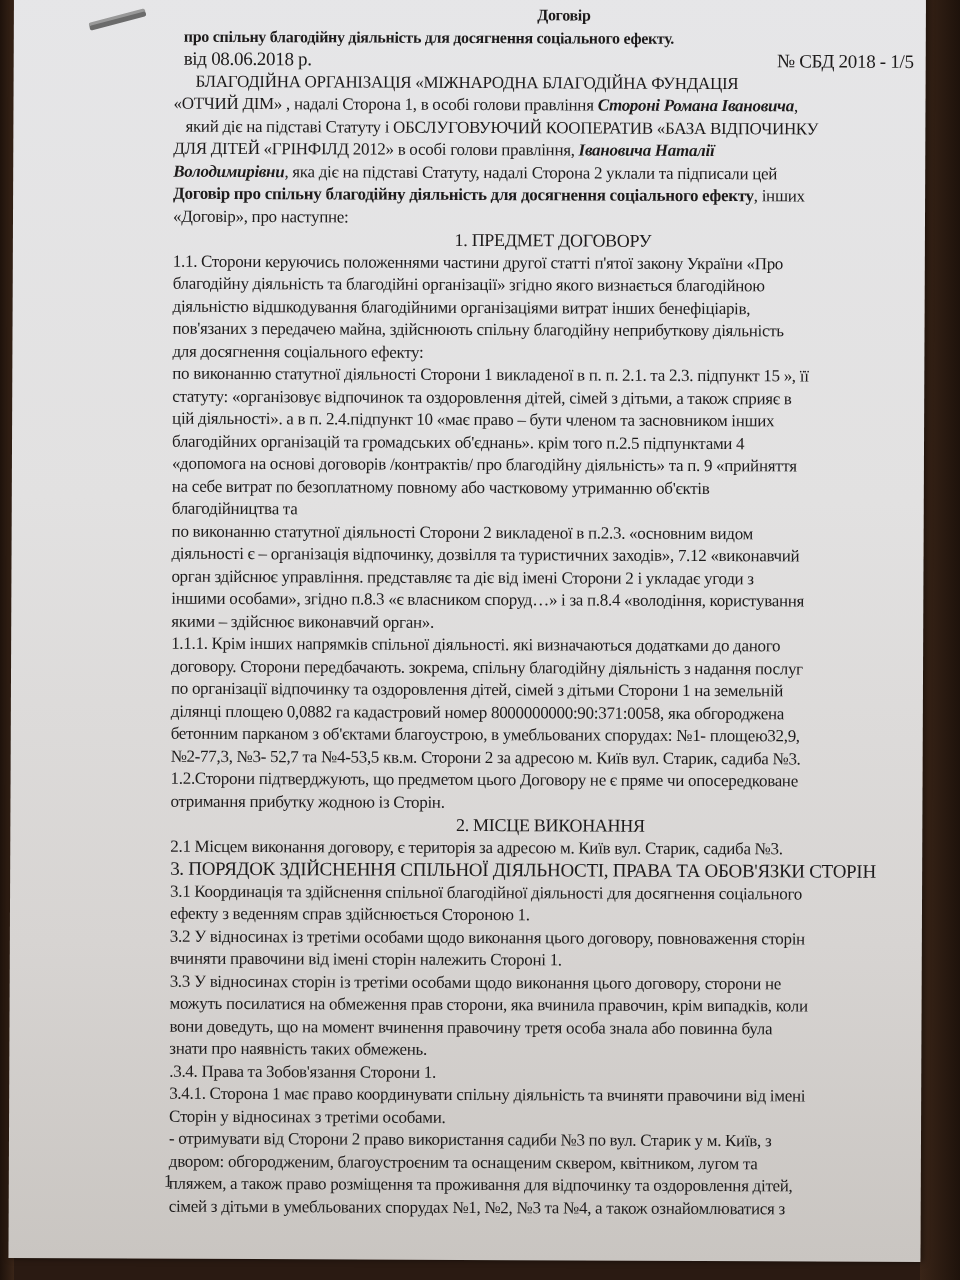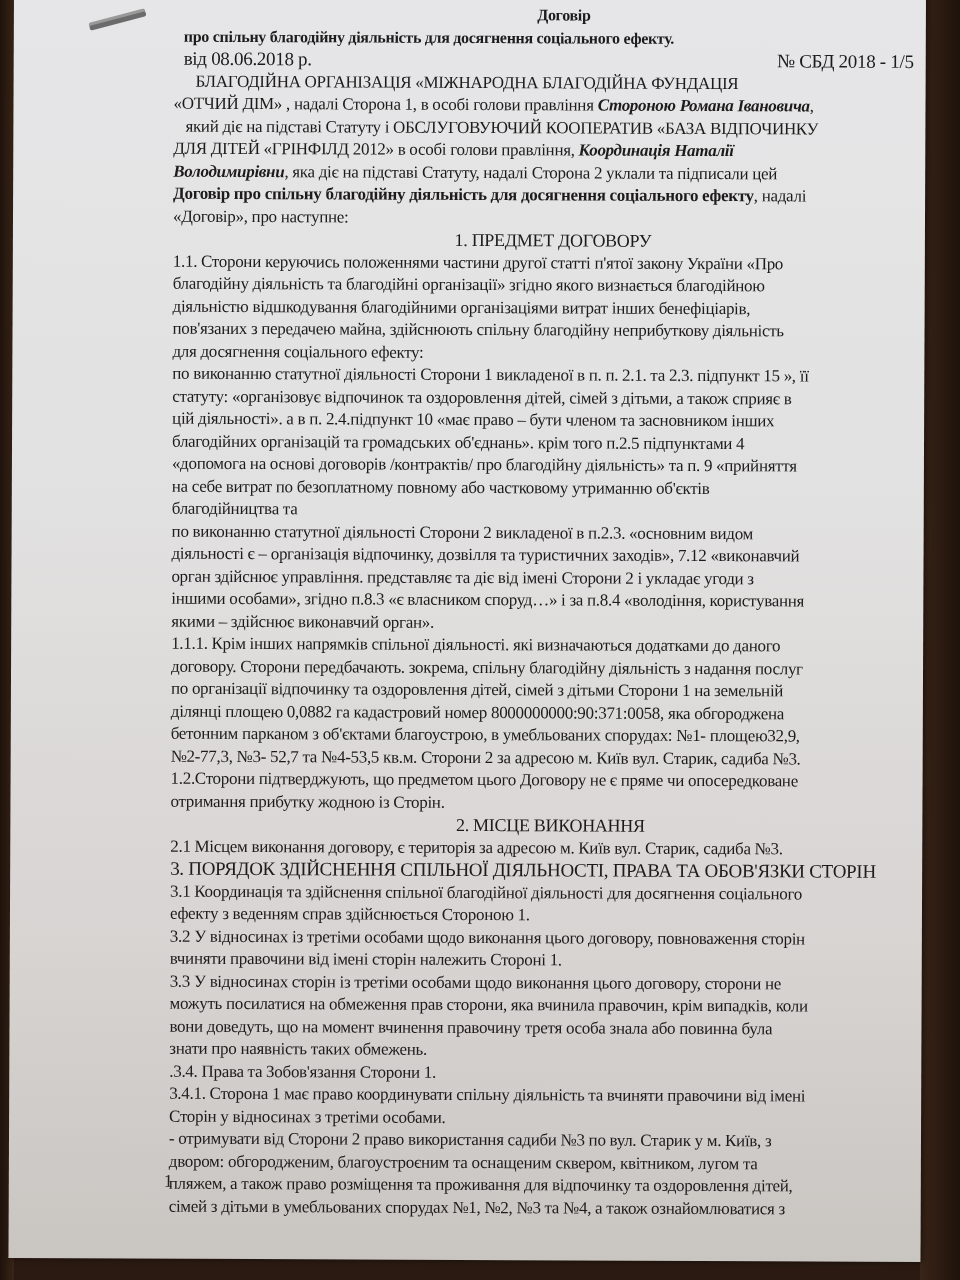--- a/index.html
+++ b/index.html
@@ -57,31 +57,31 @@
     <div class="title">Договір</div>
     <div class="subtitle">про спільну благодійну діяльність для досягнення соціального ефекту.</div>
     <div class="dateline">
       <span>від 08.06.2018 р.</span>
       <span>№ СБД 2018 - 1/5</span>
     </div>
 
     <div>
       <p class="p indent" style="padding-left:22px">БЛАГОДІЙНА ОРГАНІЗАЦІЯ «МІЖНАРОДНА БЛАГОДІЙНА ФУНДАЦІЯ</p>
       <p class="p">
-        <span>«ОТЧИЙ ДІМ» , надалі Сторона 1, в особі голови правління </span><span class="bi">Стороною Романа Івановича</span><span>,</span>
+        <span>«ОТЧИЙ ДІМ» , надалі Сторона 1, в особі голови правління </span><span class="bi">Стороні Романа Івановича</span><span>,</span>
       </p>
       <p class="p indent">який діє на підставі Статуту і  ОБСЛУГОВУЮЧИЙ КООПЕРАТИВ «БАЗА ВІДПОЧИНКУ</p>
       <p class="p">
-        <span>ДЛЯ ДІТЕЙ «ГРІНФІЛД 2012» в особі голови правління, </span><span class="bi">Координація Наталії</span>
+        <span>ДЛЯ ДІТЕЙ «ГРІНФІЛД 2012» в особі голови правління, </span><span class="bi">Івановича Наталії</span>
       </p>
       <p class="p">
         <span class="bi">Володимирівни</span><span>, яка діє на підставі Статуту, надалі Сторона 2 уклали та підписали цей</span>
       </p>
       <p class="p">
-        <span class="b">Договір про спільну благодійну діяльність для досягнення соціального ефекту</span><span>, надалі</span>
+        <span class="b">Договір про спільну благодійну діяльність для досягнення соціального ефекту</span><span>, інших</span>
       </p>
       <p class="p">«Договір», про наступне:</p>
     </div>
 
     <div class="section">1.  ПРЕДМЕТ ДОГОВОРУ</div>
     <div>
       <p class="p">1.1. Сторони керуючись положеннями частини другої статті п'ятої закону України «Про</p>
       <p class="p">благодійну діяльність та благодійні організації» згідно якого визнається благодійною</p>
       <p class="p">діяльністю відшкодування благодійними організаціями витрат інших бенефіціарів,</p>
       <p class="p">пов'язаних з передачею майна,  здійснюють спільну благодійну неприбуткову діяльність</p>

